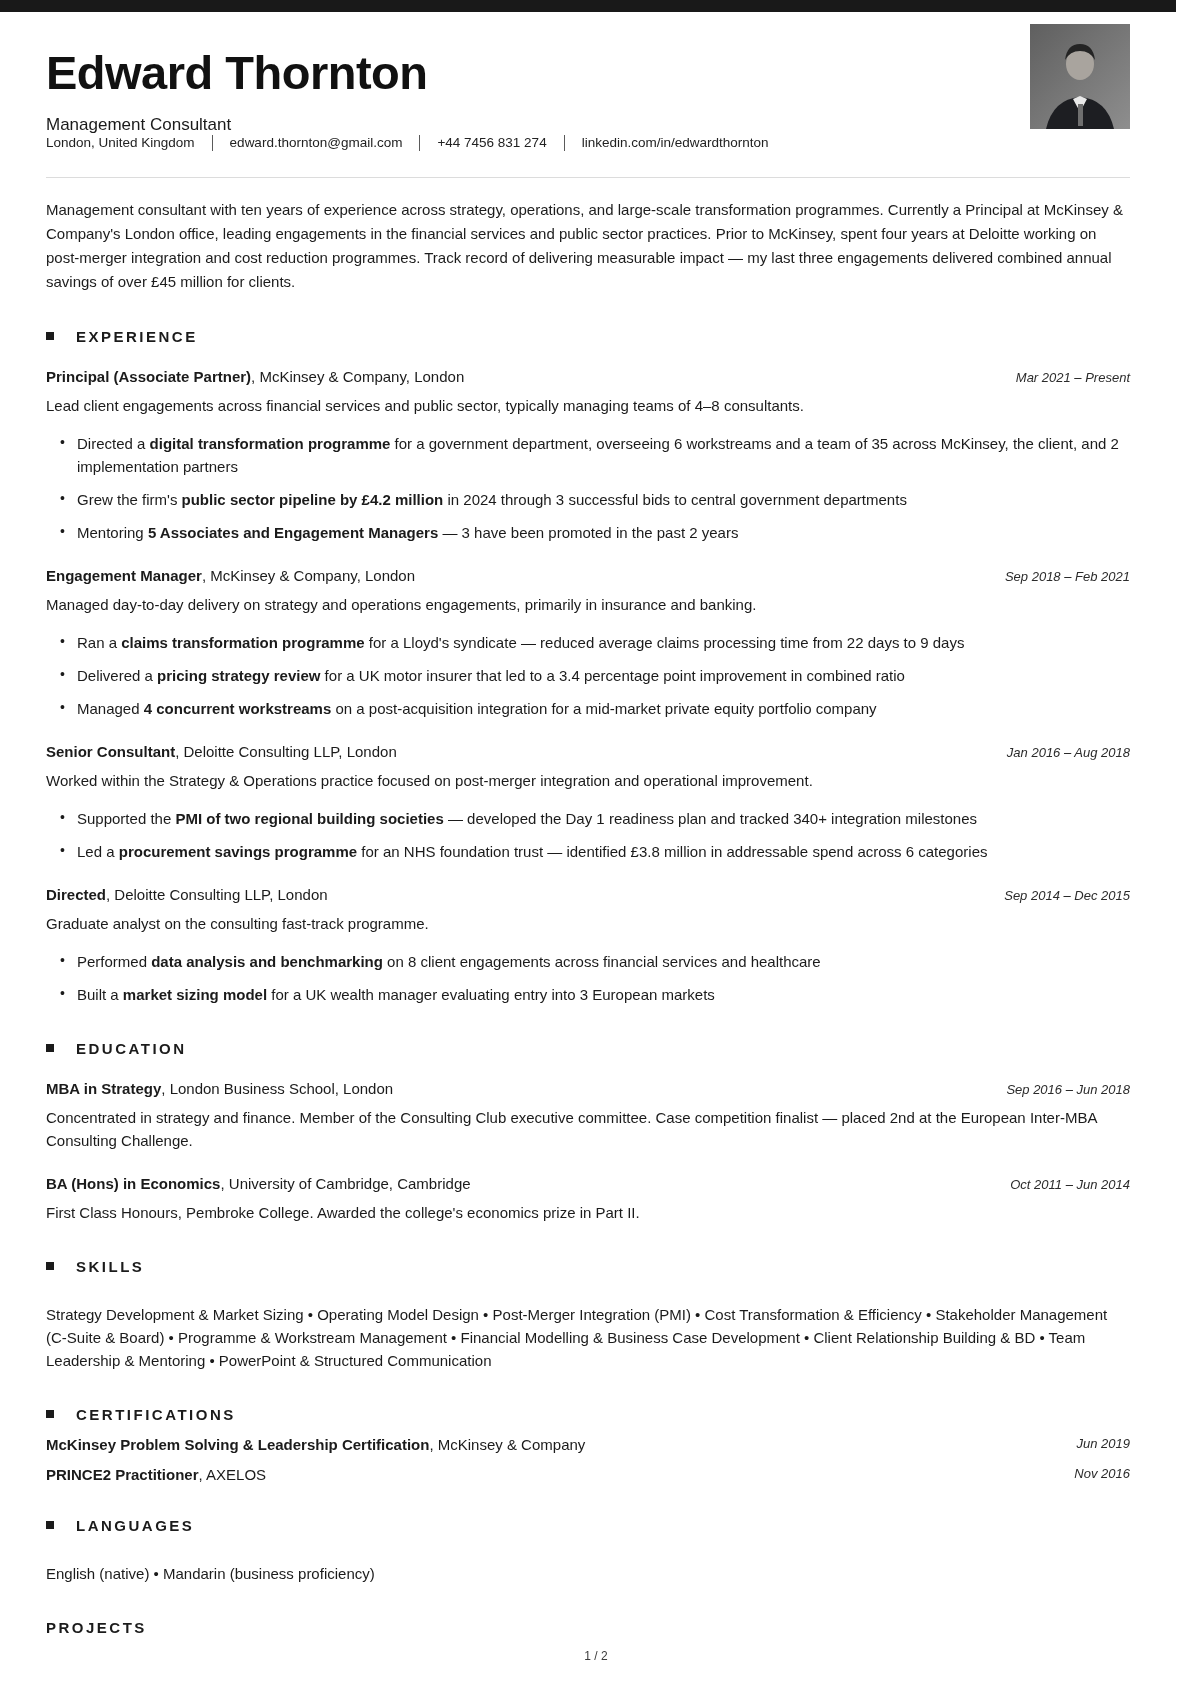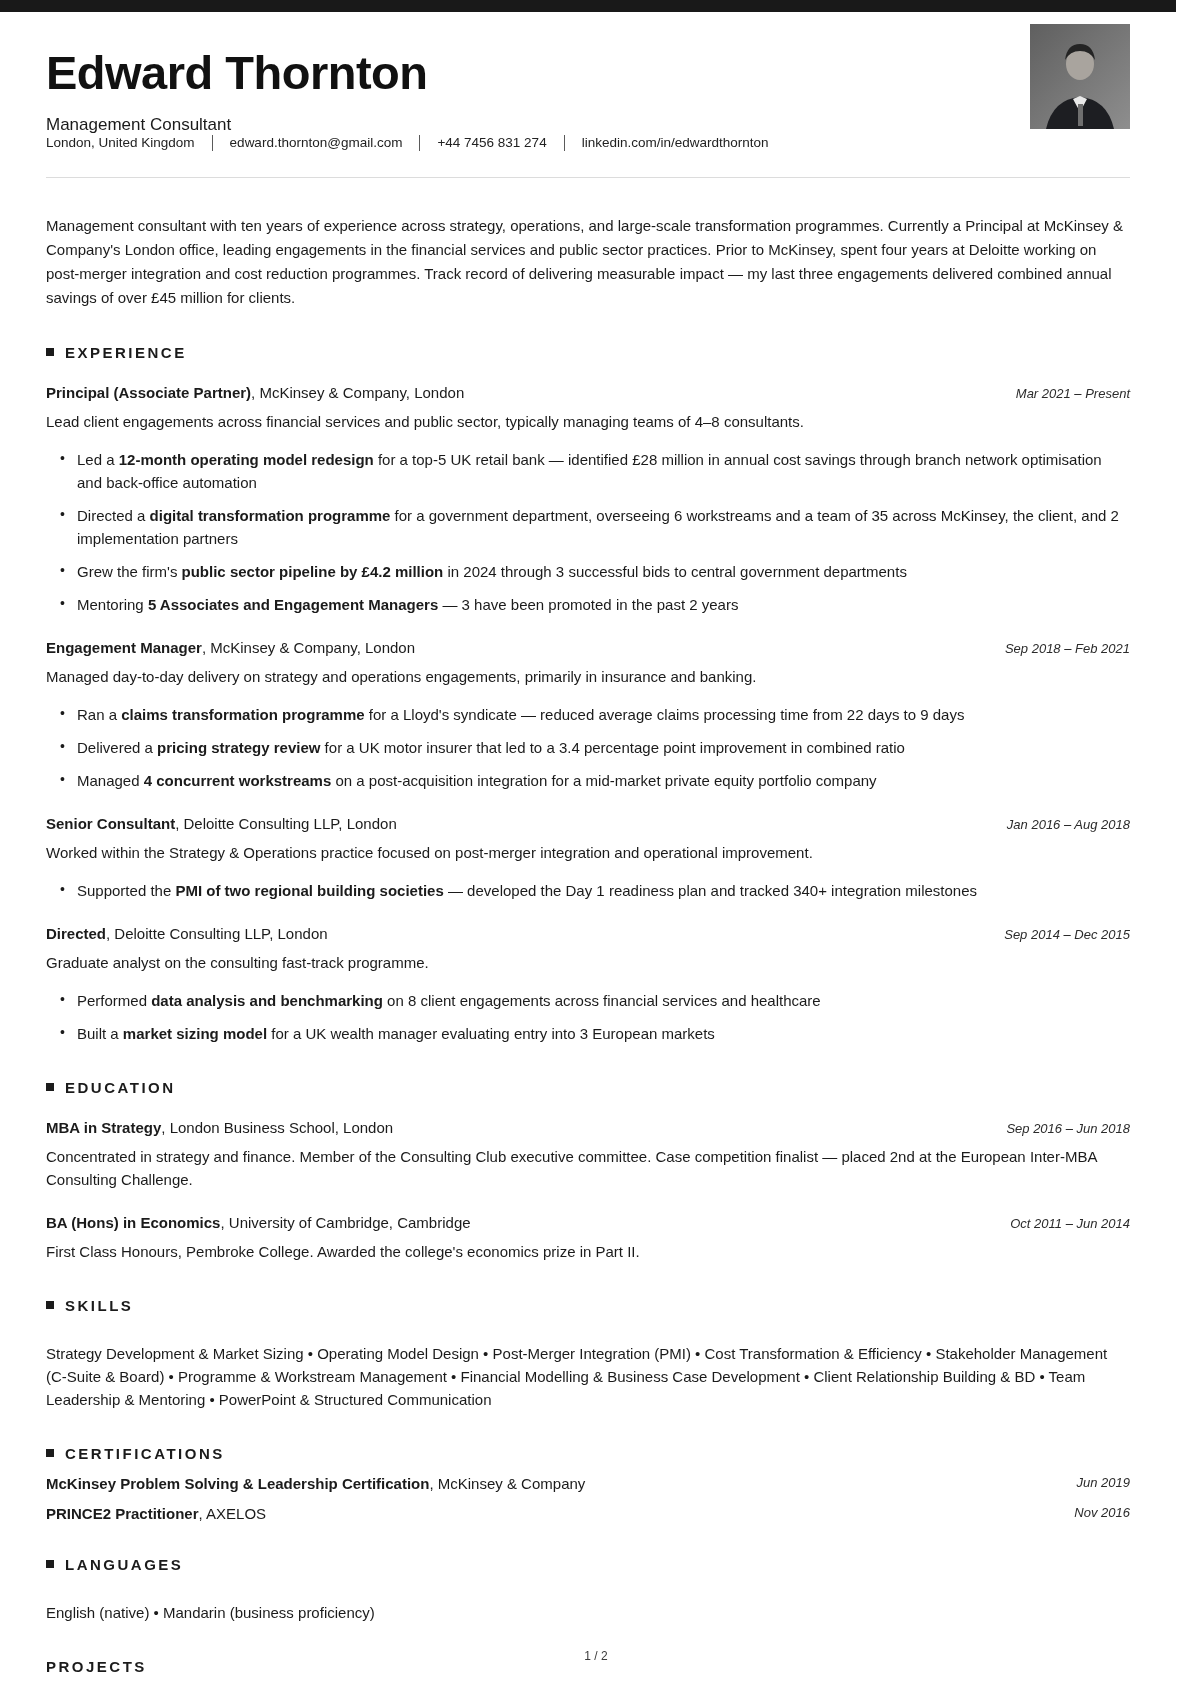--- a/index.html
+++ b/index.html
@@ -9,24 +9,24 @@
   .content{padding:0 46px;}
   
   .header{position:relative;padding-top:36px;}
   .name{margin:0;font-size:47px;line-height:1.08;font-weight:bold;letter-spacing:-0.5px;color:#111;}
   .job-title{font-size:17px;margin-top:16px;color:#1b1b1b;}
   .contact-row{display:flex;align-items:center;font-size:13.5px;color:#222;}
   .contact-sep{width:1px;height:16px;background:#5a5a5a;margin:0 17px;}
   .photo{position:absolute;top:12px;right:0;width:100px;height:105px;display:block;}
   .rule{border-top:1px solid #dcdcdc;margin-top:26px;}
   
-  .summary{font-size:15px;line-height:24px;margin-top:36px;color:#1c1c1c;}
+  .summary{font-size:15px;line-height:24px;margin-top:20px;color:#1c1c1c;}
   
   .section{margin-top:34px;}
-  .section-header{display:flex;align-items:center;gap:11px;margin-top:8px;}
+  .section-header{display:flex;align-items:center;gap:22px;margin-top:8px;}
   .section-square{width:8px;height:8px;background:#1b1b1b;flex:0 0 auto;}
   .section-label{font-size:15px;font-weight:bold;letter-spacing:2.5px;color:#1b1b1b;}
   .entry{margin-top:23px;}
   .entry-head{display:flex;justify-content:space-between;align-items:baseline;font-size:15px;}
   .entry-title{font-weight:bold;}
   .entry-date{font-style:italic;font-size:13px;color:#2b2b2b;white-space:nowrap;margin-left:24px;}
   .entry-desc{font-size:15px;line-height:23px;margin-top:9px;}
   .bullets{margin:15px 0 0 0;padding:0;list-style:none;}
   .bullets li{position:relative;padding-left:31px;margin-top:10px;font-size:15px;line-height:23px;}
   .bullets li::before{content:"\2022";position:absolute;left:14px;top:-1px;font-size:14px;color:#1b1b1b;}
@@ -79,21 +79,20 @@
         <span class="section-label">EXPERIENCE</span>
       </div>
 
       <div class="entry">
         <div class="entry-head">
           <span><strong class="entry-title">Principal (Associate Partner)</strong><span>, McKinsey &amp; Company, London</span></span>
           <span class="entry-date">Mar 2021 – Present</span>
         </div>
         <div class="entry-desc">Lead client engagements across financial services and public sector, typically managing teams of 4–8 consultants.</div>
         <ul class="bullets">
-          <li><span>Led a </span><strong>12-month operating model redesign</strong><span> for a top-5 UK retail bank — identified £28 million in annual cost savings through branch network optimisation and back-office automation</span></li>
           <li><span>Directed a </span><strong>digital transformation programme</strong><span> for a government department, overseeing 6 workstreams and a team of 35 across McKinsey, the client, and 2 implementation partners</span></li>
           <li><span>Grew the firm's </span><strong>public sector pipeline by £4.2 million</strong><span> in 2024 through 3 successful bids to central government departments</span></li>
           <li><span>Mentoring </span><strong>5 Associates and Engagement Managers</strong><span> — 3 have been promoted in the past 2 years</span></li>
         </ul>
       </div>
 
       <div class="entry">
         <div class="entry-head">
           <span><strong class="entry-title">Engagement Manager</strong><span>, McKinsey &amp; Company, London</span></span>
           <span class="entry-date">Sep 2018 – Feb 2021</span>
@@ -107,20 +106,21 @@
       </div>
 
       <div class="entry">
         <div class="entry-head">
           <span><strong class="entry-title">Senior Consultant</strong><span>, Deloitte Consulting LLP, London</span></span>
           <span class="entry-date">Jan 2016 – Aug 2018</span>
         </div>
         <div class="entry-desc">Worked within the Strategy &amp; Operations practice focused on post-merger integration and operational improvement.</div>
         <ul class="bullets">
           <li><span>Supported the </span><strong>PMI of two regional building societies</strong><span> — developed the Day 1 readiness plan and tracked 340+ integration milestones</span></li>
+          <li><span>Led a </span><strong>procurement savings programme</strong><span> for an NHS foundation trust — identified £3.8 million in addressable spend across 6 categories</span></li>
         </ul>
       </div>
 
       <div class="entry">
         <div class="entry-head">
           <span><strong class="entry-title">Directed</strong><span>, Deloitte Consulting LLP, London</span></span>
           <span class="entry-date">Sep 2014 – Dec 2015</span>
         </div>
         <div class="entry-desc">Graduate analyst on the consulting fast-track programme.</div>
         <ul class="bullets">

